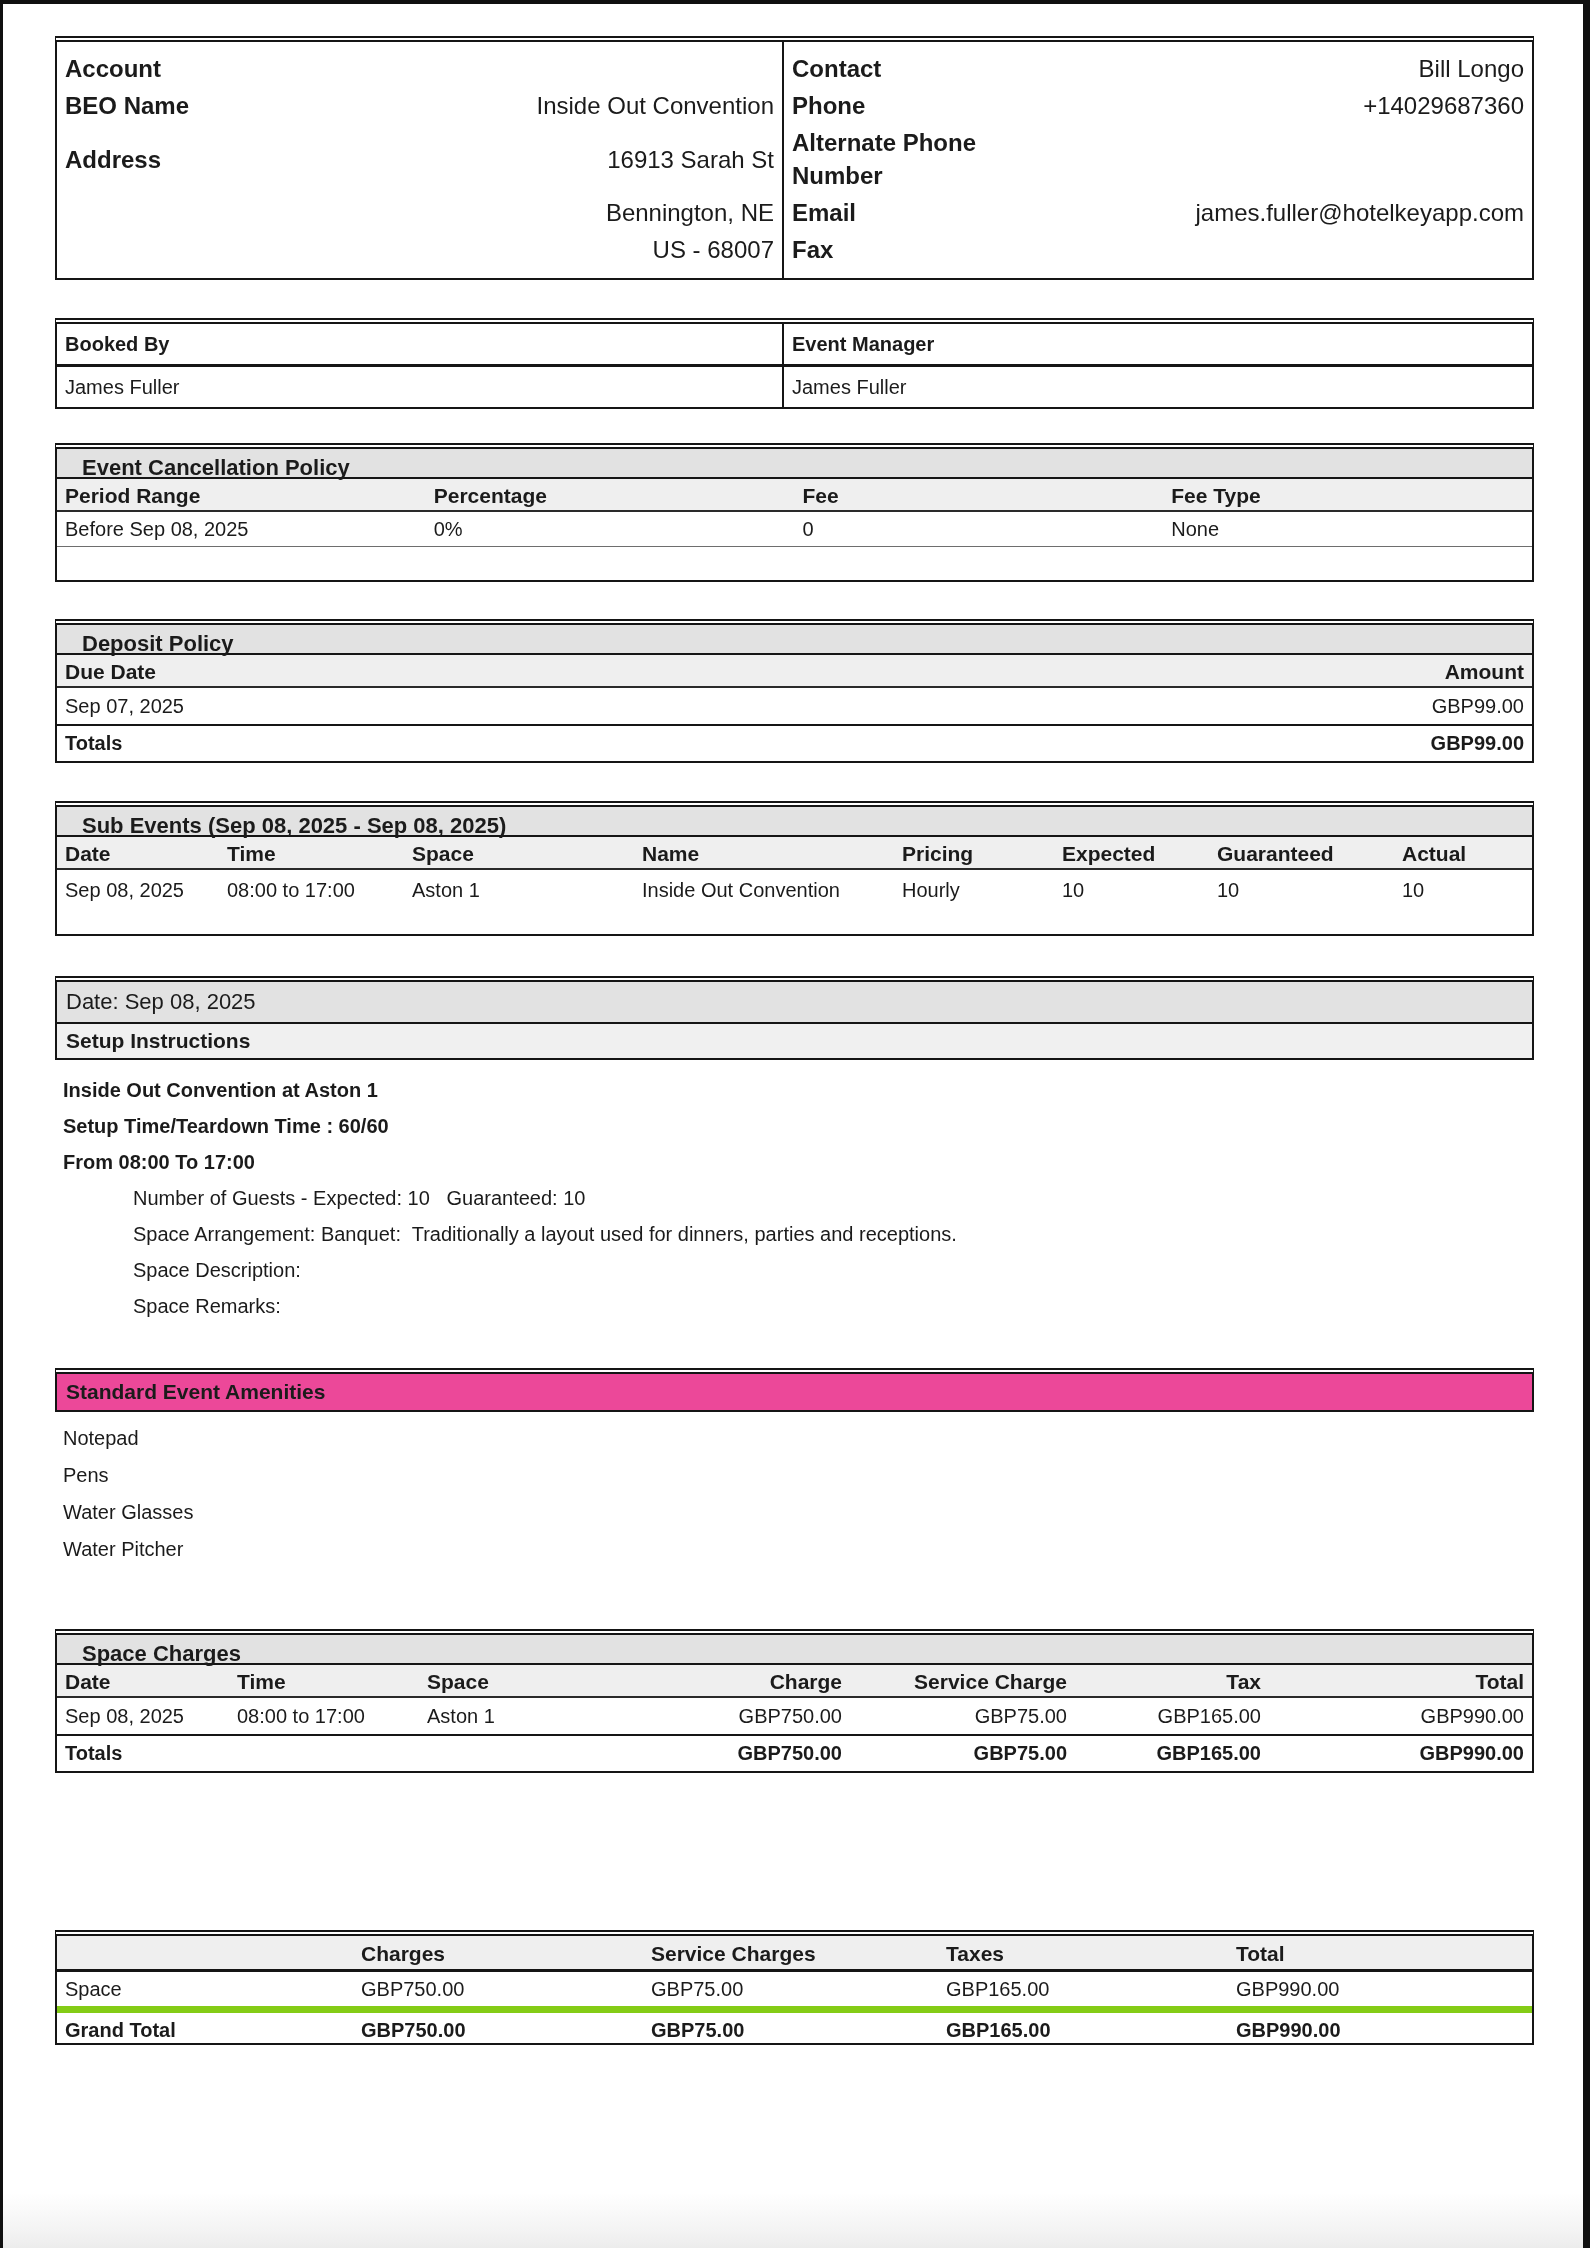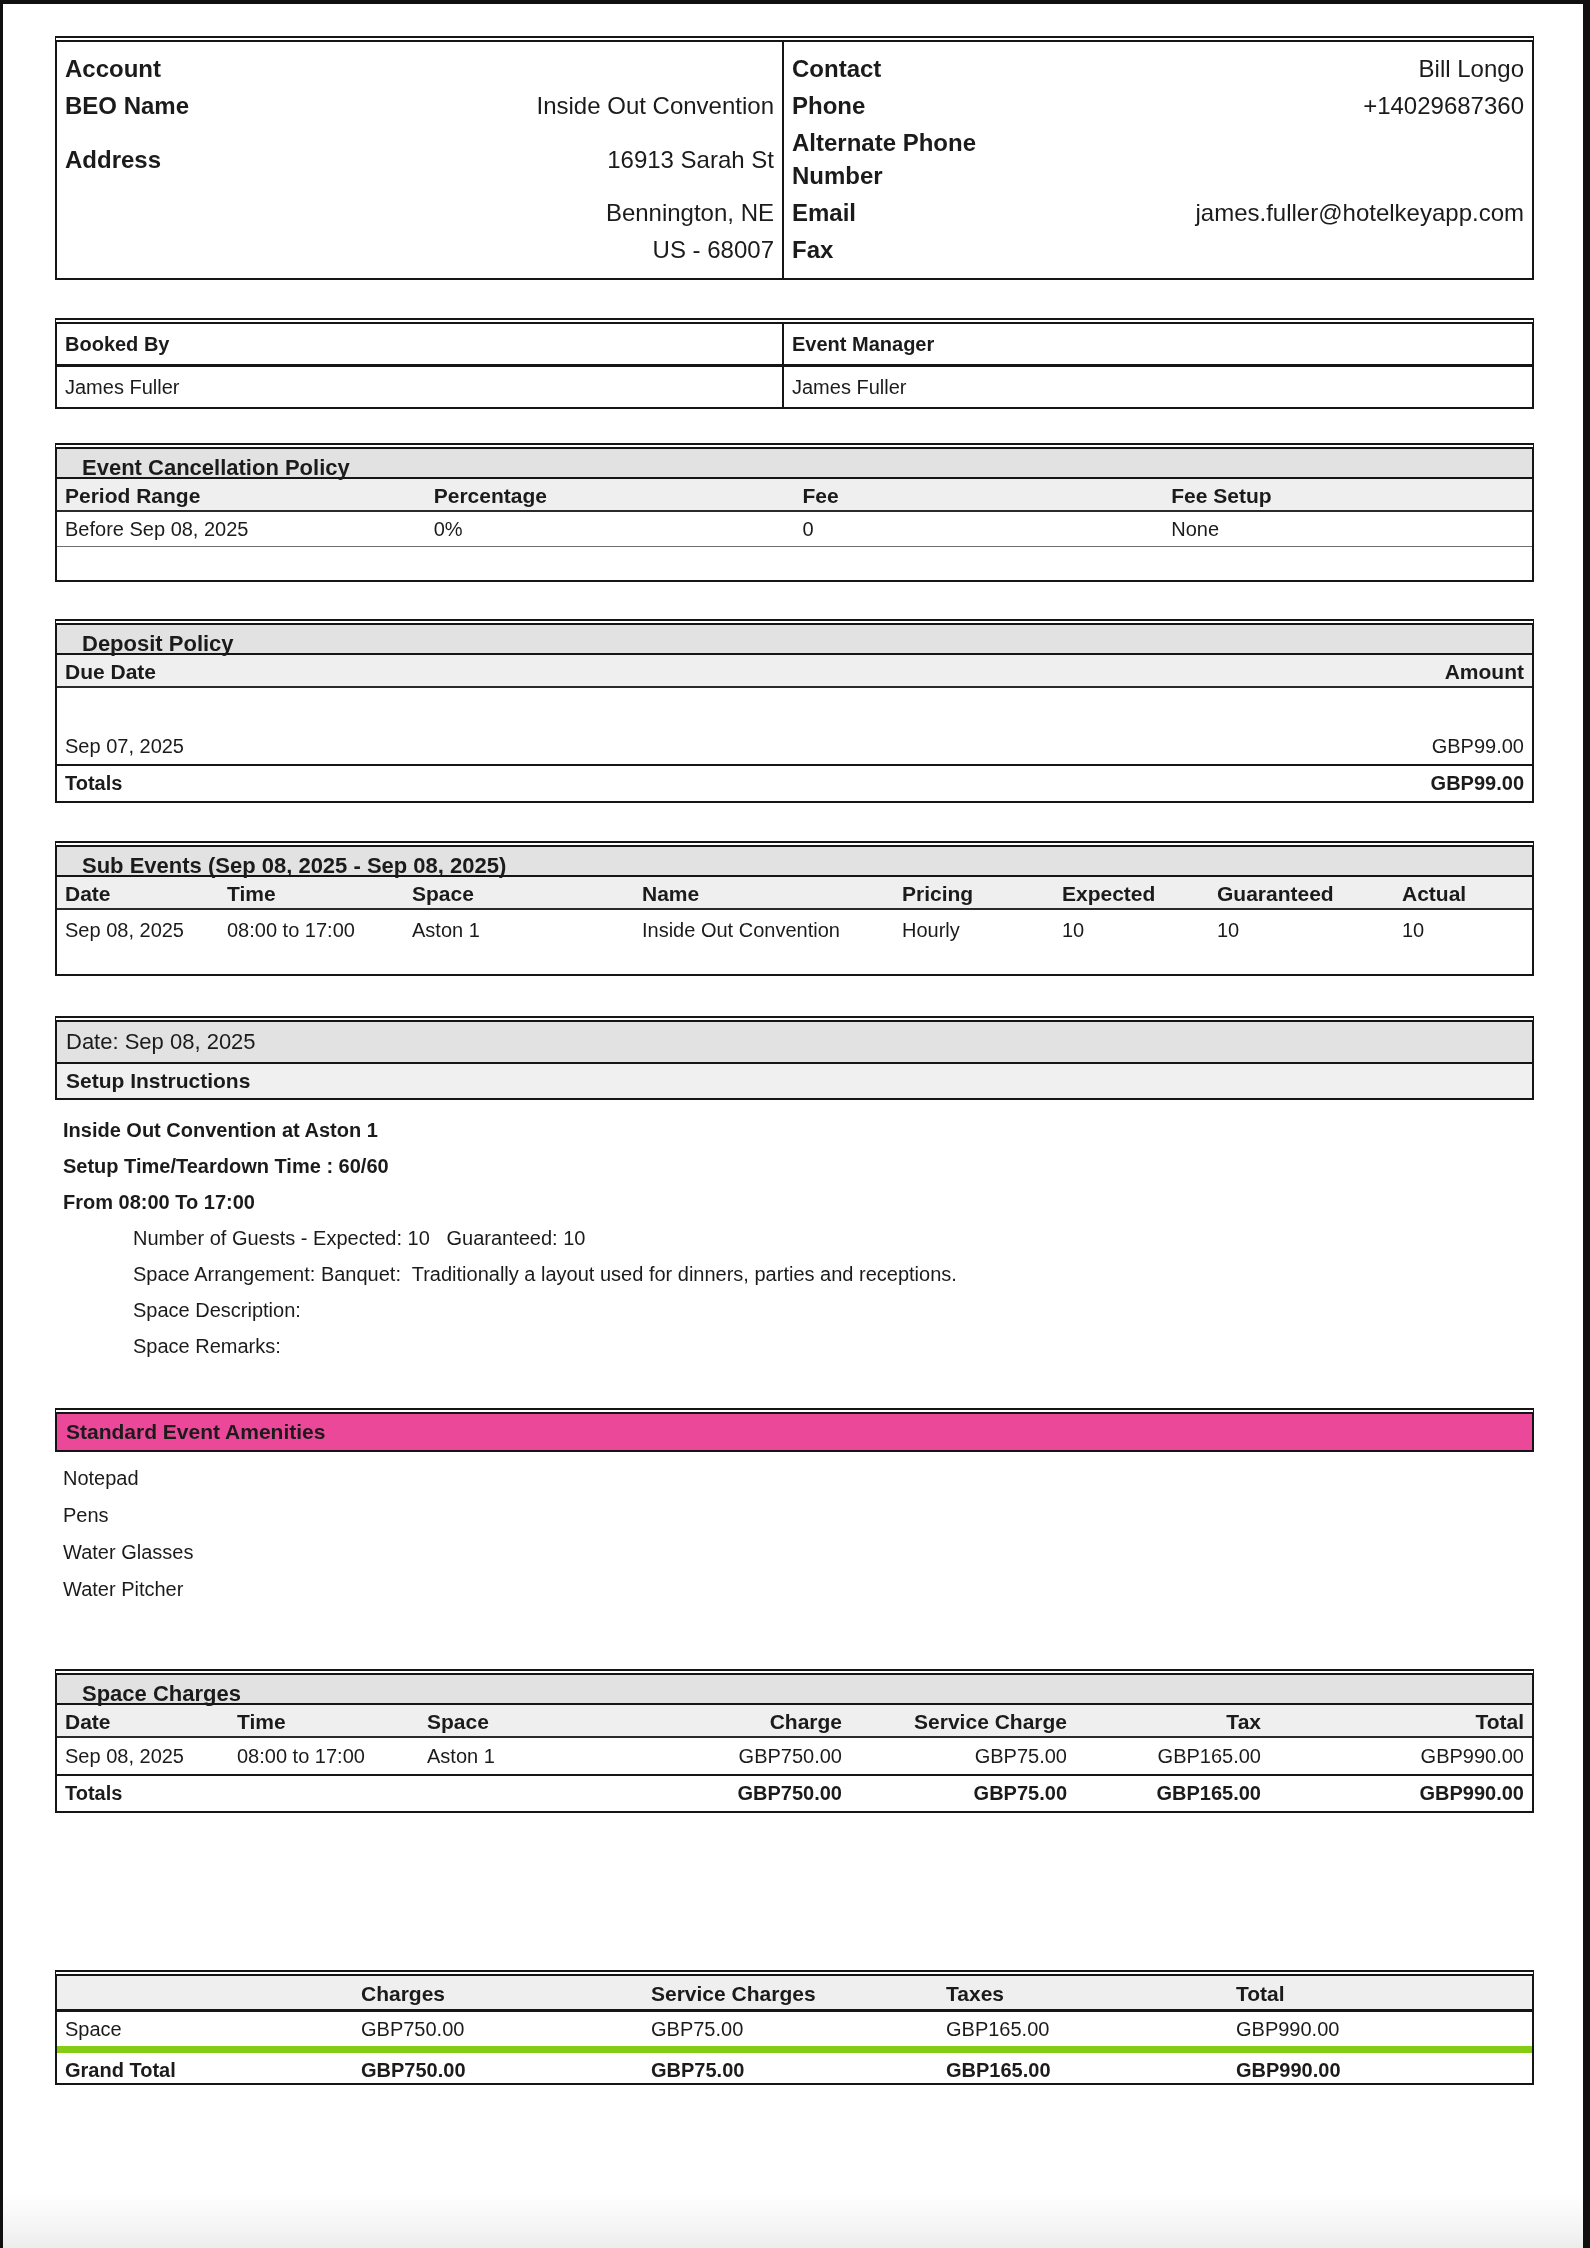--- a/index.html
+++ b/index.html
@@ -175,21 +175,21 @@
         <div class="bb-cell last">James Fuller</div>
       </div>
     </div>
 
     <div class="tbl mt-t3">
       <div class="bar">Event Cancellation Policy</div>
       <div class="hrow c4">
         <span class="cell">Period Range</span>
         <span class="cell">Percentage</span>
         <span class="cell">Fee</span>
-        <span class="cell">Fee Setup</span>
+        <span class="cell">Fee Type</span>
       </div>
       <div class="drow c4">
         <span class="cell">Before Sep 08, 2025</span>
         <span class="cell">0%</span>
         <span class="cell">0</span>
         <span class="cell">None</span>
       </div>
       <div class="drow c4">
         <span class="cell">Sep 08, 2025 - Sep 22, 2025</span>
         <span class="cell">100.0%</span>
@@ -199,21 +199,21 @@
     </div>
 
     <div class="tbl mt-t4">
       <div class="bar">Deposit Policy</div>
       <div class="hrow">
         <div class="dep-flex">
           <span>Due Date</span>
           <span>Amount</span>
         </div>
       </div>
-      <div class="drow" style="height:36px;line-height:36px;margin-top:40px;">
+      <div class="drow" style="height:36px;line-height:36px;">
         <div class="dep-flex">
           <span>Sep 07, 2025</span>
           <span>GBP99.00</span>
         </div>
       </div>
       <div class="trow">
         <div class="dep-flex">
           <span>Totals</span>
           <span>GBP99.00</span>
         </div>

